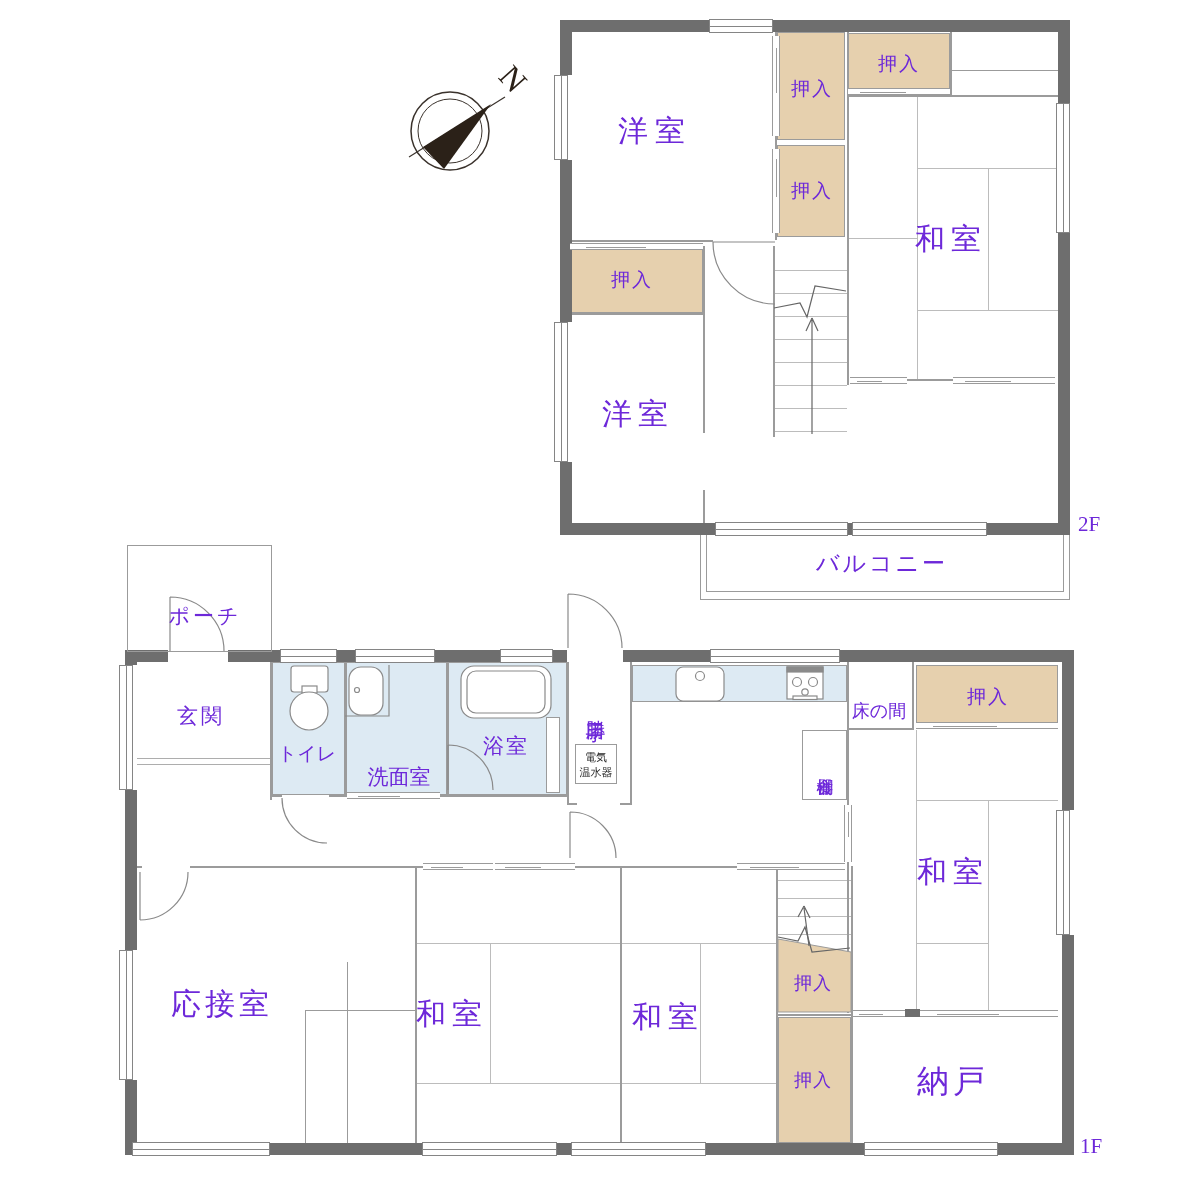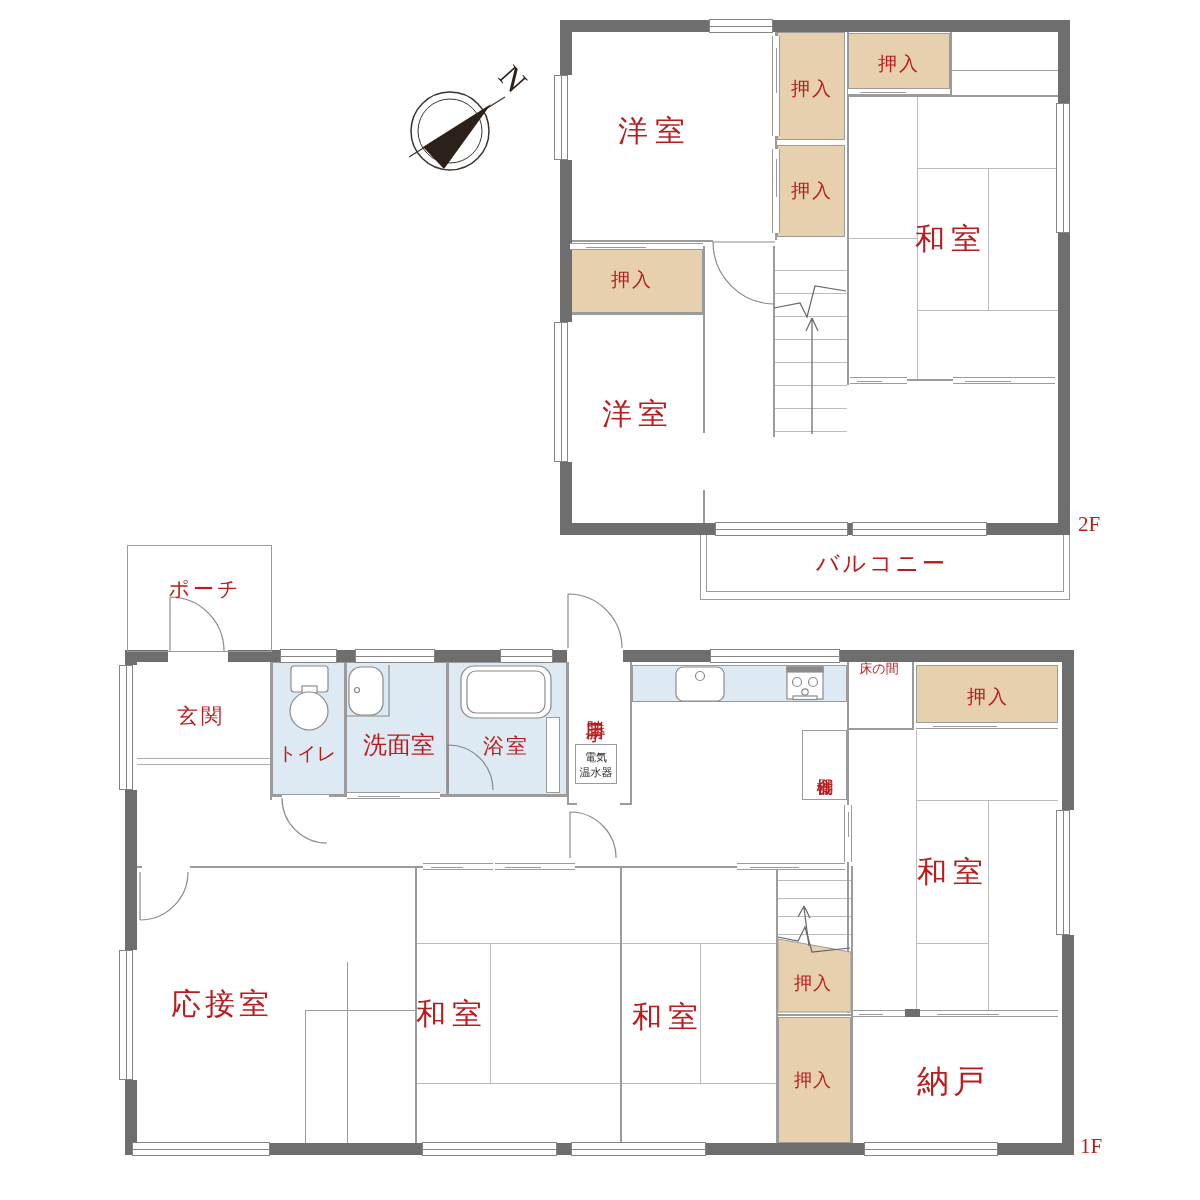--- a/index.html
+++ b/index.html
@@ -12,21 +12,21 @@
   .wt  {position:absolute;background:#ddeaf3;border:1px solid #9b9b9b;box-sizing:border-box;}
   .win {position:absolute;background:#ffffff;border:1px solid #858585;box-sizing:border-box;}
   .win::after{content:"";position:absolute;left:0;top:50%;width:100%;height:0;border-top:1px solid #858585;}
   .winv::after{content:"";position:absolute;top:0;left:50%;height:100%;width:0;border-left:1px solid #858585;}
   .sld {position:absolute;background:#ffffff;border-top:1px solid #9b9b9b;border-bottom:1px solid #9b9b9b;box-sizing:border-box;}
   .sld::after{content:"";position:absolute;left:12%;top:50%;width:45%;height:0;border-top:1px solid #9b9b9b;}
   .sldv{position:absolute;background:#ffffff;border-left:1px solid #9b9b9b;border-right:1px solid #9b9b9b;box-sizing:border-box;}
   .sldv::after{content:"";position:absolute;top:12%;left:50%;height:45%;width:0;border-left:1px solid #9b9b9b;}
   .box {position:absolute;border:1px solid #9b9b9b;box-sizing:border-box;background:transparent;}
   .nt  {border-top:none;}
-  .lbl {position:absolute;color:#b91c1c;transform:translate(-50%,-50%);white-space:nowrap;line-height:1;}
+  .lbl {position:absolute;color:#6d28d9;transform:translate(-50%,-50%);white-space:nowrap;line-height:1;}
   .vlbl{writing-mode:vertical-rl;text-orientation:upright;}
   .heater{position:absolute;border:1px solid #9b9b9b;background:#fff;box-sizing:border-box;
           text-align:center;color:#1f1f1f;font-size:11px;line-height:1.35;padding-top:5px;}
   svg{position:absolute;left:0;top:0;}
 </style>
 </head>
 <body>
 
 <div id="plan">
 
@@ -231,31 +231,31 @@
   <div class="lbl" style="left:655px;top:131px;font-size:30px;letter-spacing:7px">洋室</div>
   <div class="lbl" style="left:812px;top:88px;font-size:19px;letter-spacing:2px">押入</div>
   <div class="lbl" style="left:812px;top:190px;font-size:19px;letter-spacing:2px">押入</div>
   <div class="lbl" style="left:899px;top:63px;font-size:19px;letter-spacing:2px">押入</div>
   <div class="lbl" style="left:951px;top:239px;font-size:30px;letter-spacing:6px">和室</div>
   <div class="lbl" style="left:632px;top:279px;font-size:19px;letter-spacing:2px">押入</div>
   <div class="lbl" style="left:638px;top:414px;font-size:30px;letter-spacing:6px">洋室</div>
   <div class="lbl" style="left:882px;top:563px;font-size:23px;letter-spacing:3px">バルコニー</div>
   <div class="lbl" style="left:1089px;top:524px;font-size:21px">2F</div>
 
-  <div class="lbl" style="left:205px;top:589px;font-size:21px;letter-spacing:3px">ポーチ</div>
+  <div class="lbl" style="left:205px;top:616px;font-size:21px;letter-spacing:3px">ポーチ</div>
   <div class="lbl" style="left:201px;top:716px;font-size:21px;letter-spacing:3px">玄関</div>
   <div class="lbl" style="left:307px;top:753px;font-size:19px">トイレ</div>
-  <div class="lbl" style="left:399px;top:745px;font-size:24px">洗面室</div>
+  <div class="lbl" style="left:399px;top:777px;font-size:21px">洗面室</div>
   <div class="lbl" style="left:506px;top:746px;font-size:21px;letter-spacing:2px">浴室</div>
   <div class="lbl vlbl" style="left:596px;top:707px;font-size:20px;letter-spacing:2px">勝手口</div>
   <div class="heater" style="left:575px;top:744px;width:42px;height:40px">
     <div>電気</div>
     <div>温水器</div>
   </div>
-  <div class="lbl" style="left:879px;top:668px;font-size:13px">床の間</div>
+  <div class="lbl" style="left:879px;top:711px;font-size:18px">床の間</div>
   <div class="lbl" style="left:988px;top:696px;font-size:19px;letter-spacing:2px">押入</div>
   <div class="lbl vlbl" style="left:825px;top:765px;font-size:17px">食器棚</div>
   <div class="lbl" style="left:953px;top:872px;font-size:30px;letter-spacing:6px">和室</div>
   <div class="lbl" style="left:222px;top:1004px;font-size:30px;letter-spacing:4px">応接室</div>
   <div class="lbl" style="left:452px;top:1014px;font-size:30px;letter-spacing:6px">和室</div>
   <div class="lbl" style="left:668px;top:1017px;font-size:30px;letter-spacing:6px">和室</div>
   <div class="lbl" style="left:813px;top:983px;font-size:18px;letter-spacing:1px">押入</div>
   <div class="lbl" style="left:813px;top:1080px;font-size:18px;letter-spacing:1px">押入</div>
   <div class="lbl" style="left:953px;top:1081px;font-size:32px;letter-spacing:4px">納戸</div>
   <div class="lbl" style="left:1091px;top:1146px;font-size:21px">1F</div>

